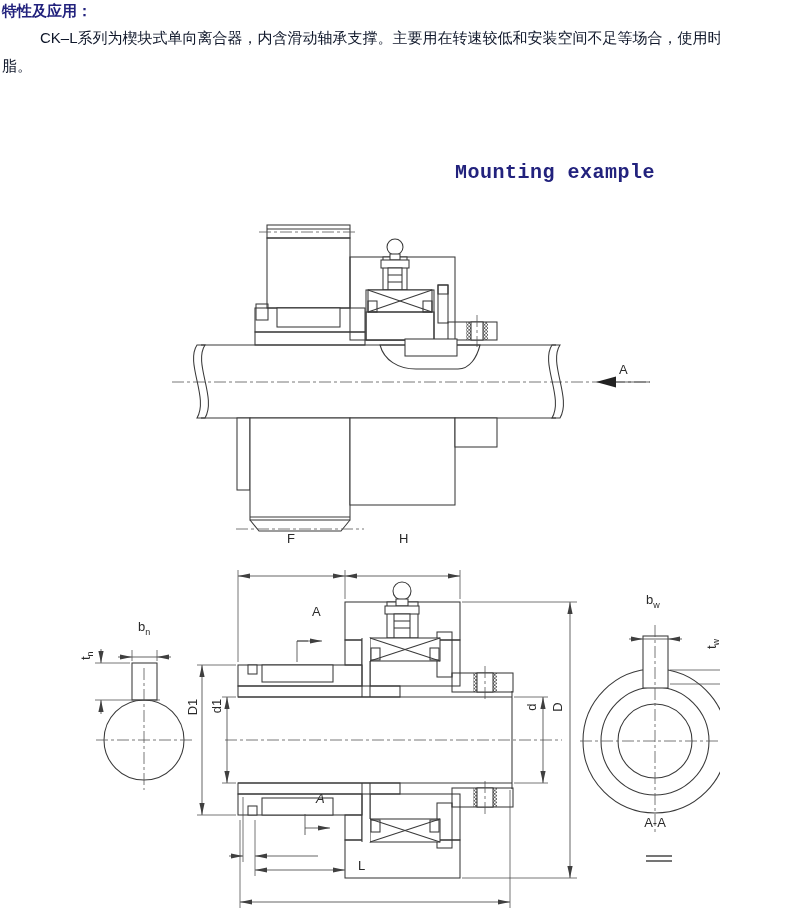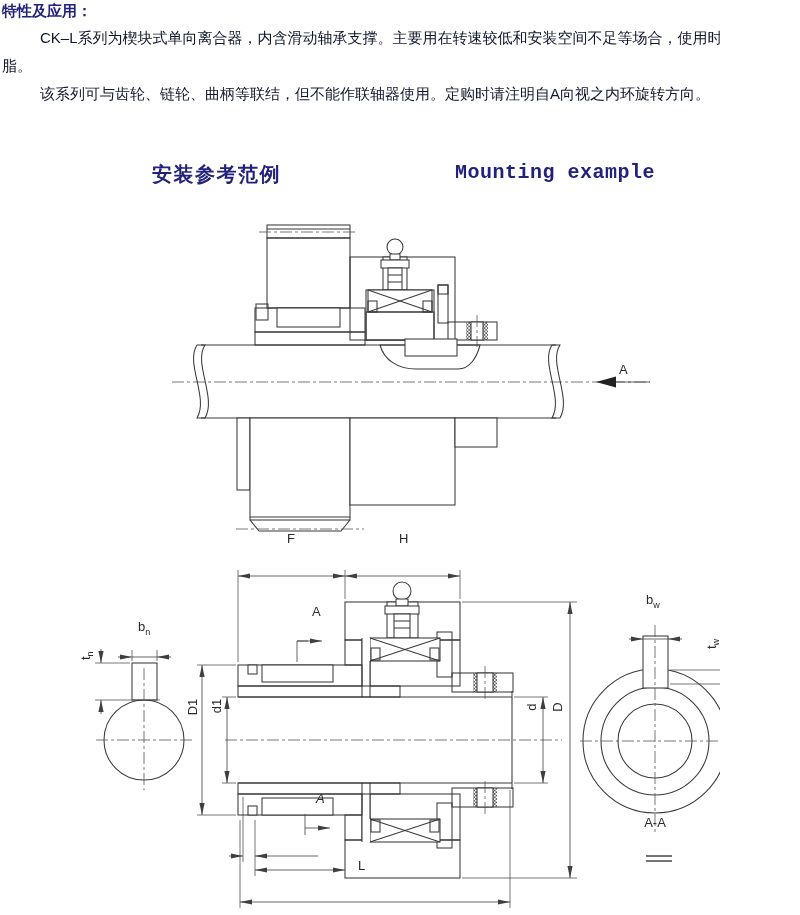--- a/index.html
+++ b/index.html
@@ -23,24 +23,22 @@
   .dim{stroke:#4a4a4a;stroke-width:0.85;fill:none;}
 </style>
 </head>
 <body>
 
 <div class="page">
 
   <div class="textblock">
     <div class="doc-title">特性及应用：</div>
     <p>CK–L系列为楔块式单向离合器，内含滑动轴承支撑。主要用在转速较低和安装空间不足等场合，使用时需提供润滑脂。</p>
-    <p>该系列可与齿轮、链轮、曲柄等联结，但不能作联轴器使用。定购时请注明自A向视之内环旋转方向。</p>
   </div>
 
-  <span class="sec-head zh">安装参考范例</span>
   <span class="sec-head en">Mounting example</span>
 
   <svg width="800" height="715" viewBox="0 200 800 715">
     <defs>
       <pattern id="pA" patternUnits="userSpaceOnUse" width="8" height="8" patternTransform="rotate(-45)">
         <line x1="4" y1="0" x2="4" y2="8" stroke="#5d5d5d" stroke-width="0.9"></line>
       </pattern>
       <pattern id="pB" patternUnits="userSpaceOnUse" width="8" height="8" patternTransform="rotate(45)">
         <line x1="4" y1="0" x2="4" y2="8" stroke="#5d5d5d" stroke-width="0.9"></line>
       </pattern>

